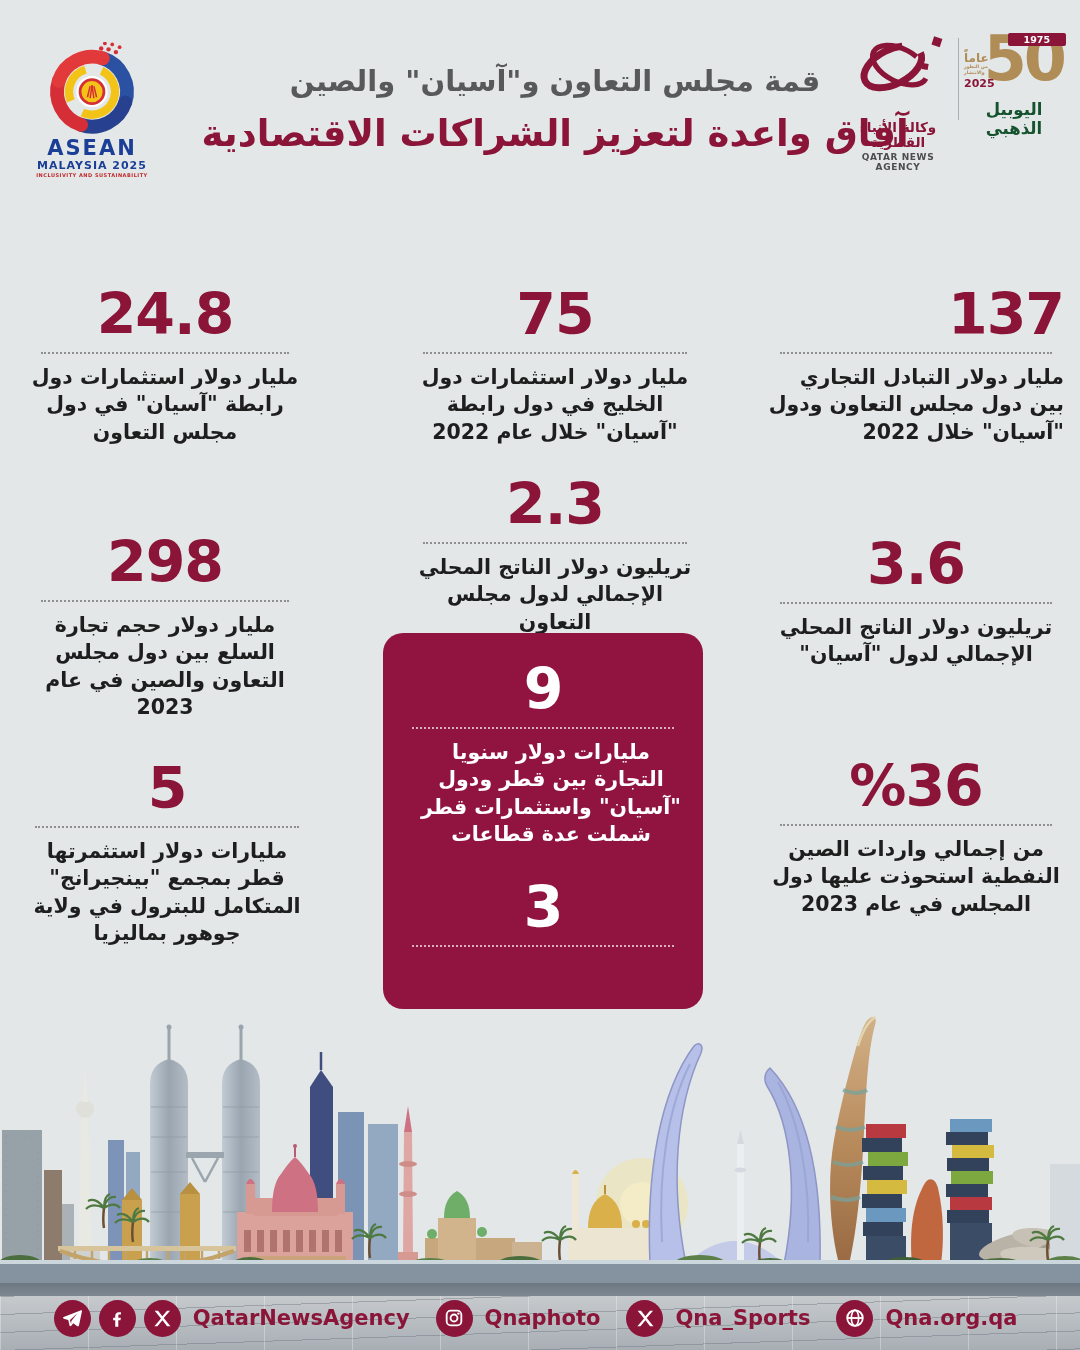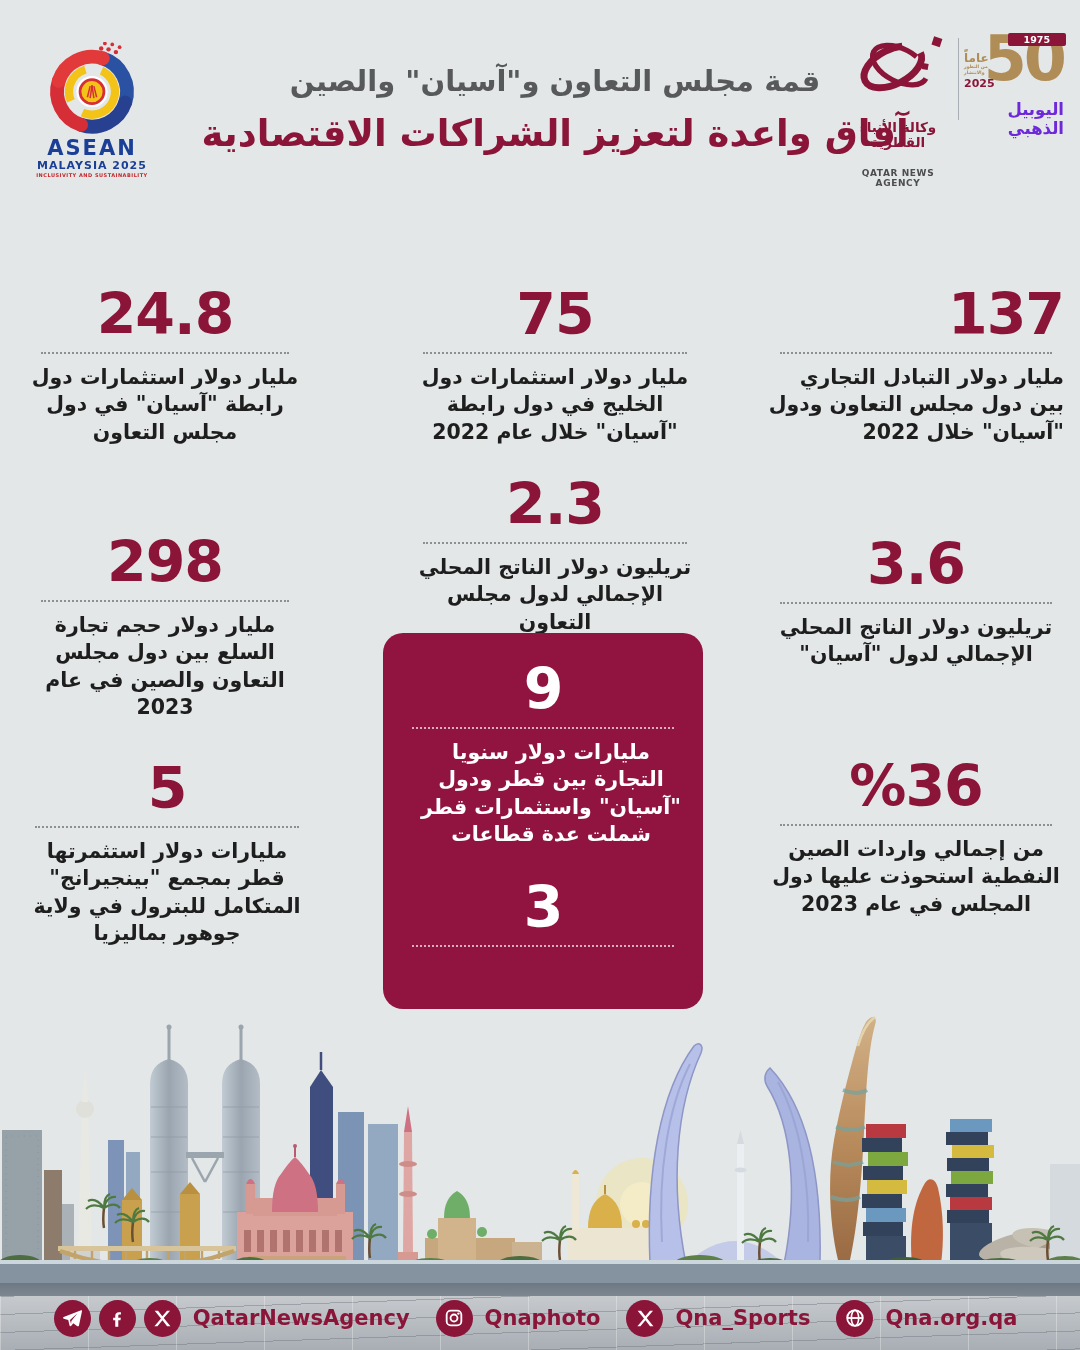--- a/index.html
+++ b/index.html
@@ -12,31 +12,31 @@
   .asean-logo .asean-sub{font-size:11px;font-weight:bold;color:#1b3f97;letter-spacing:1px;line-height:1.2;}
   .asean-logo .asean-tag{font-size:5px;font-weight:bold;color:#c0272d;letter-spacing:.5px;line-height:1.4;}
 
   .kicker{position:absolute;left:215px;top:64px;width:680px;text-align:center;direction:rtl;
           font-size:29px;font-weight:bold;color:#58595b;}
   .main-title{position:absolute;left:195px;top:108px;width:720px;text-align:center;direction:rtl;
           font-size:37px;font-weight:bold;color:#8a1538;line-height:1.42;}
 
   .qna-logo{position:absolute;left:842px;top:34px;width:112px;text-align:center;}
   .qna-logo .qna-ar{font-size:13.5px;font-weight:bold;color:#8a1538;direction:rtl;line-height:1.1;margin-top:18px;}
-  .qna-logo .qna-en{font-size:9px;font-weight:bold;color:#4d4d4f;letter-spacing:.6px;margin-top:18px;}
+  .qna-logo .qna-en{font-size:9px;font-weight:bold;color:#4d4d4f;letter-spacing:.6px;margin-top:2px;}
   .logo-divider{position:absolute;left:958px;top:38px;width:1px;height:82px;background:#a8aeb3;}
 
   .jubilee{position:absolute;left:964px;top:28px;width:100px;}
   .jubilee .big50{position:absolute;right:0;top:0;font-size:62px;line-height:1;font-weight:bold;color:#b08d57;letter-spacing:-3px;}
   .jubilee .y1975{position:absolute;right:-2px;top:5px;background:#8a1538;color:#fff;font-size:9.5px;font-weight:bold;padding:1px 16px;border-radius:2px;}
   .jubilee .side{position:absolute;left:0;top:24px;width:34px;text-align:left;}
   .jubilee .side .w1{font-size:12px;font-weight:bold;color:#b08d57;line-height:1;}
   .jubilee .side .w2{font-size:4.6px;font-weight:bold;color:#b08d57;line-height:1.4;}
   .jubilee .side .w3{font-size:11px;font-weight:bold;color:#8a1538;line-height:1.2;}
-  .jubilee .glabel{position:absolute;top:72px;left:0;width:100%;font-size:16.5px;font-weight:bold;color:#6d28d9;direction:rtl;}
+  .jubilee .glabel{position:absolute;top:72px;left:0;width:100%;text-align:center;font-size:16.5px;font-weight:bold;color:#14532d;direction:rtl;}
 
   
   .stat{position:absolute;text-align:center;}
   .stat .num{font-size:57px;line-height:1;font-weight:bold;color:#8a1538;letter-spacing:-1px;}
   .stat .sep{border-top:2px dotted #8f8f8f;width:92%;margin:9px auto 10px auto;height:0;}
   .stat .desc{font-size:20.5px;font-weight:bold;color:#1e1e1e;line-height:1.34;direction:rtl;}
   #stat-24-8{left:30px;top:286px;width:270px;}
   #stat-75{left:412px;top:286px;width:286px;}
   #stat-137{left:768px;top:286px;width:296px;text-align:right;}
   #stat-2-3{left:412px;top:476px;width:286px;}

